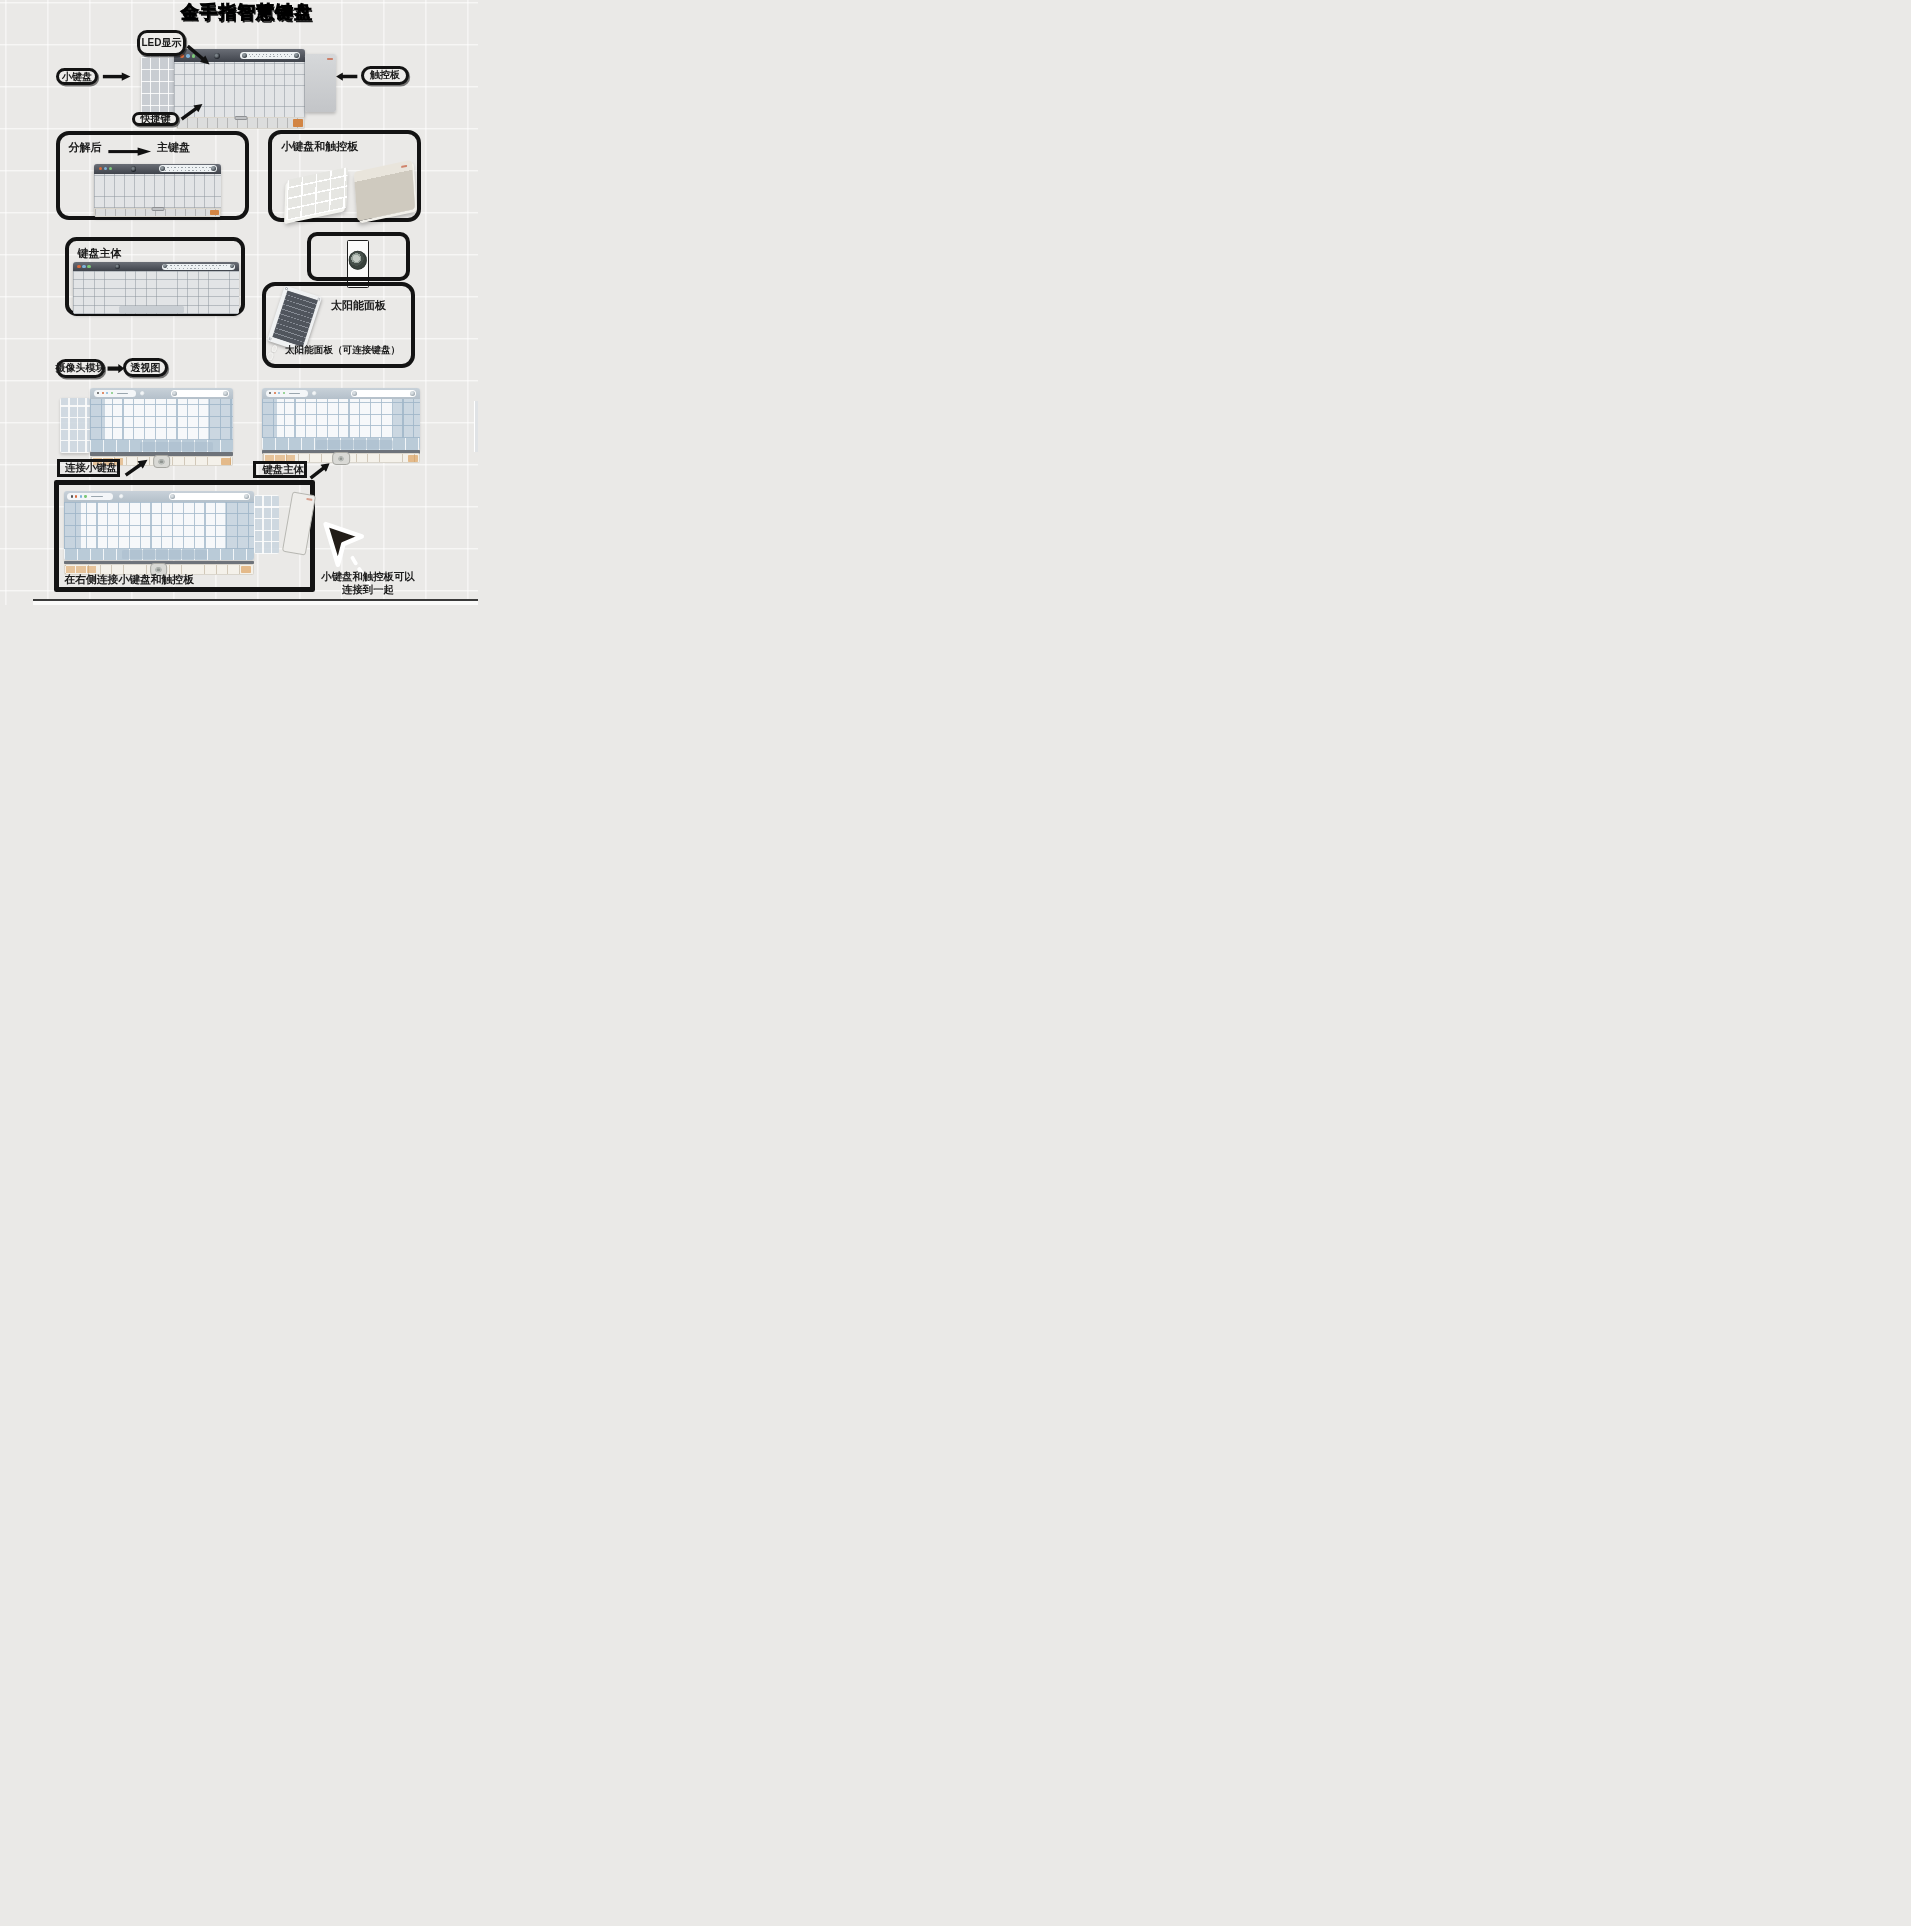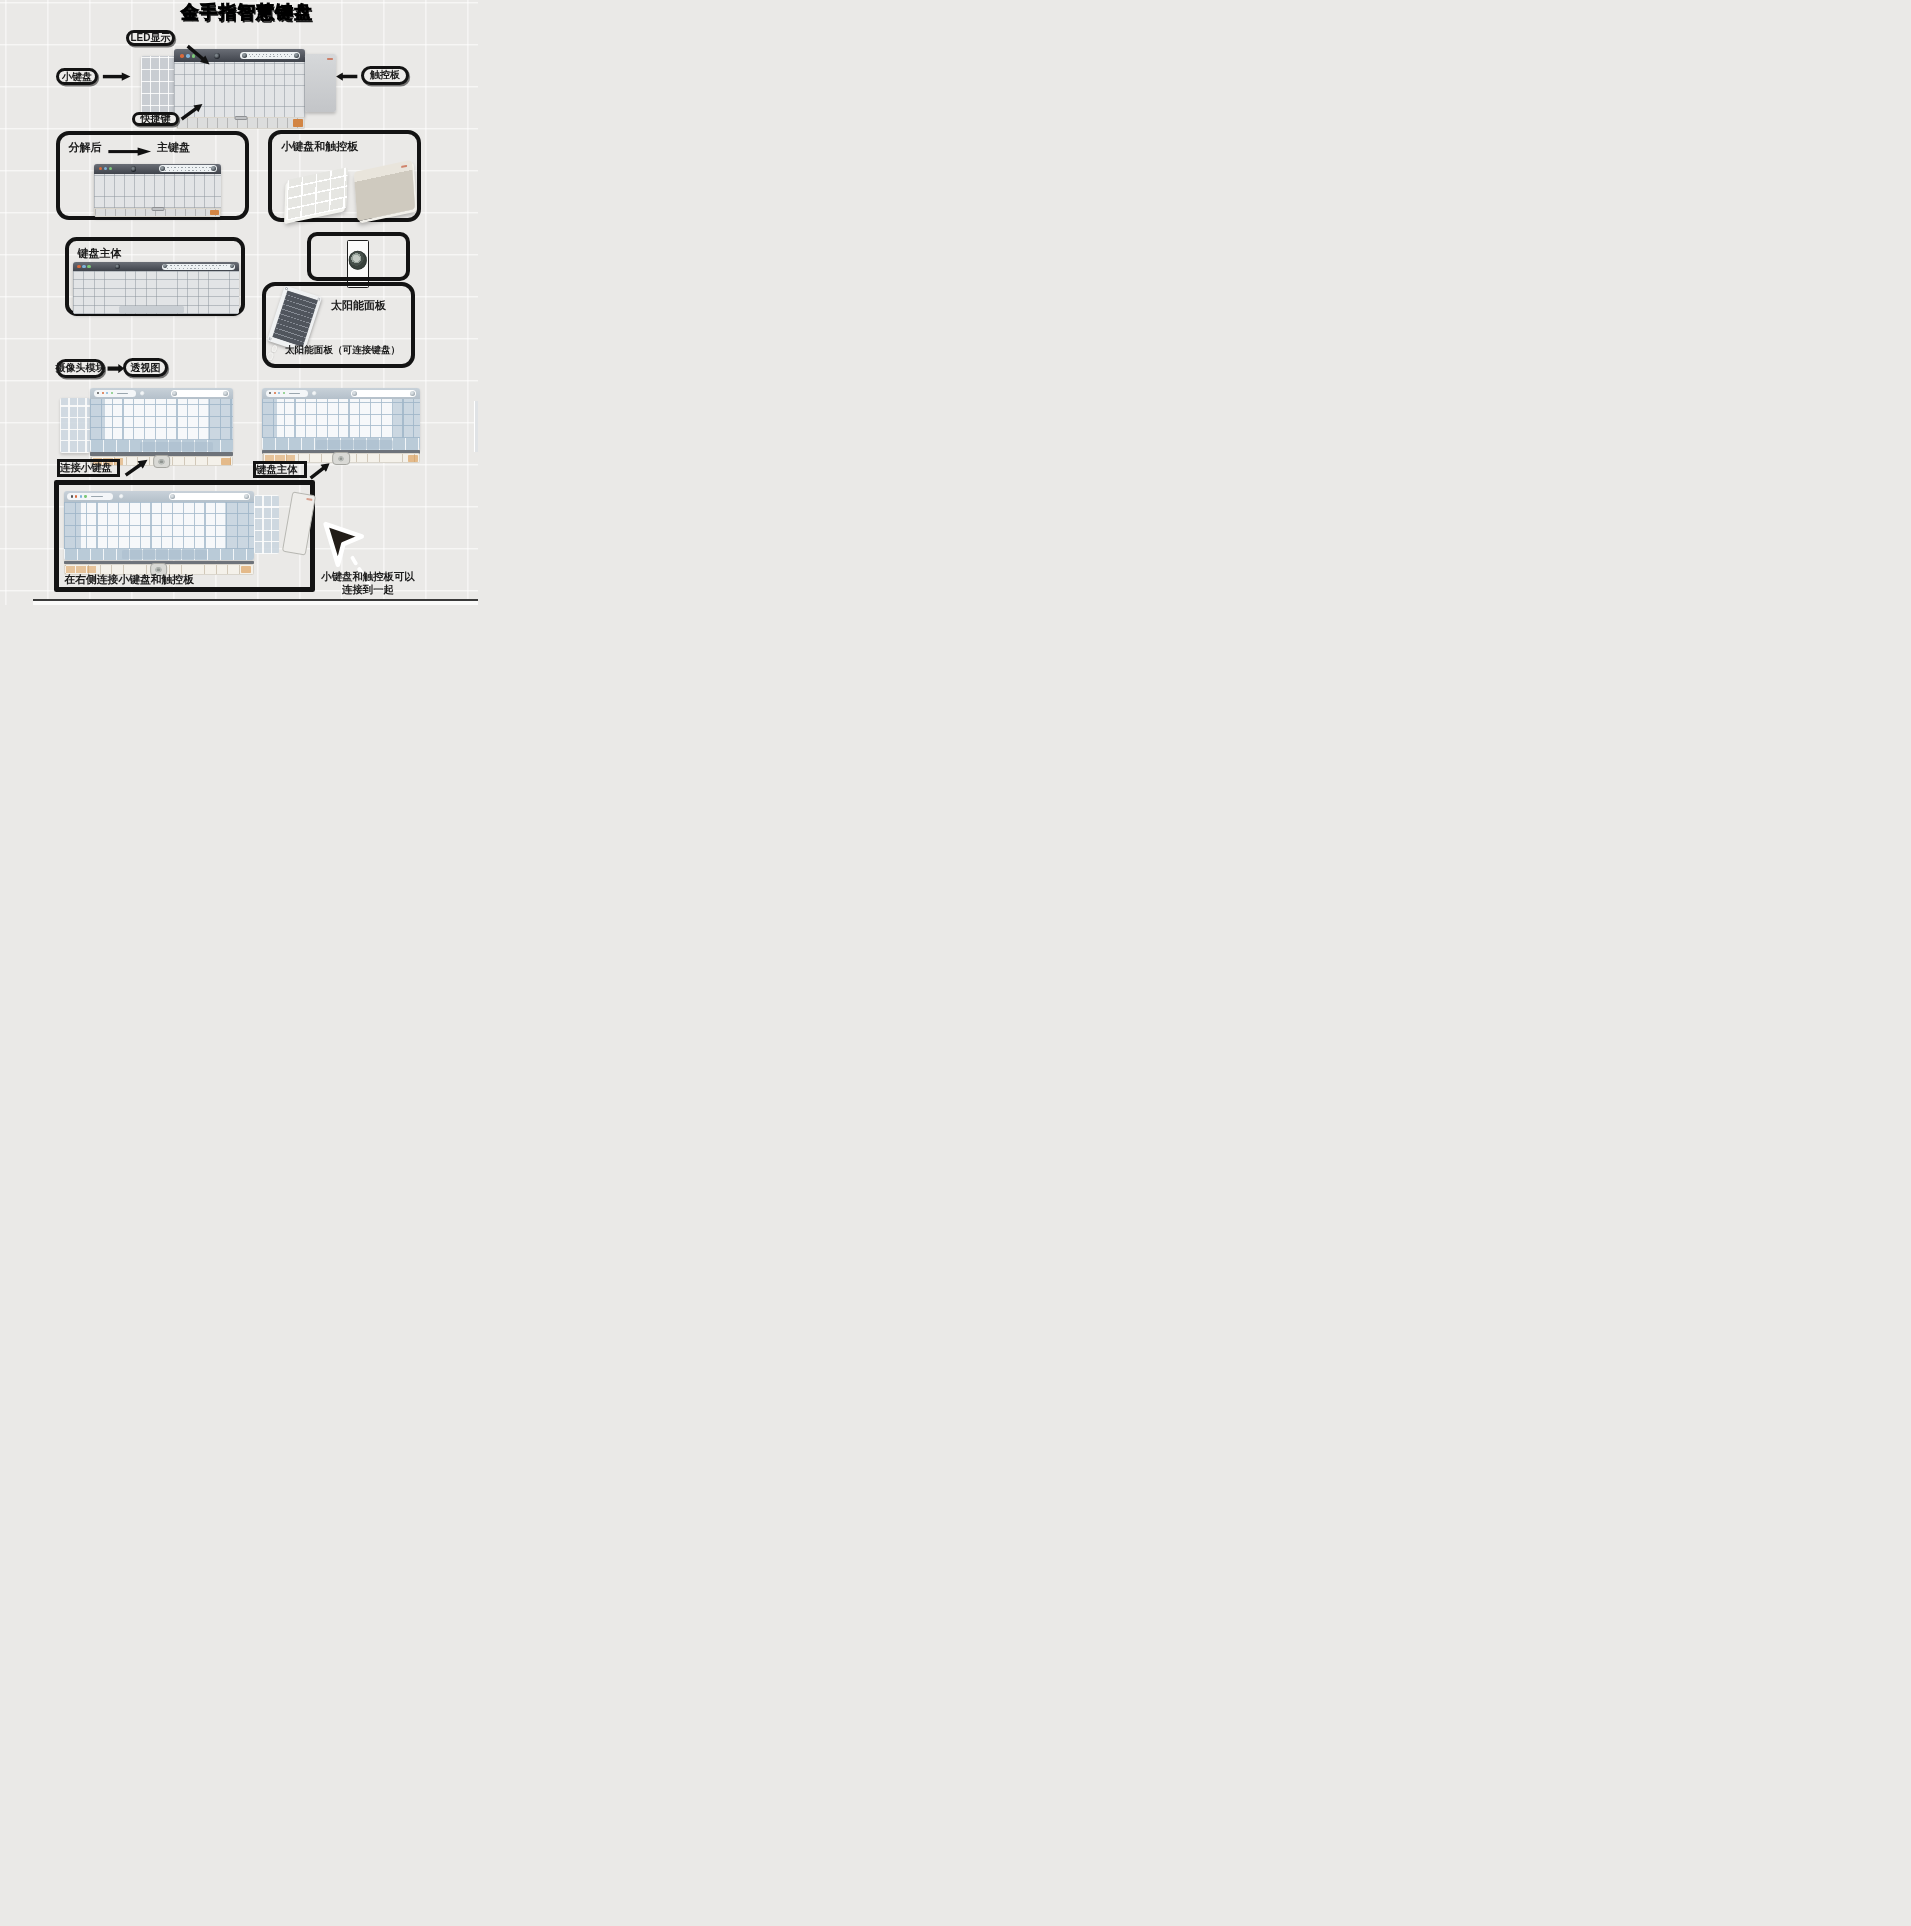--- a/index.html
+++ b/index.html
@@ -25,21 +25,21 @@
   }
   
   .pill{
     position:absolute;display:flex;align-items:center;justify-content:center;
     border:3.5px solid #131313;border-radius:10px;background:#edecea;
     font-size:10px;font-weight:700;box-shadow:1.2px 1.5px 0 rgba(20,20,20,.55);
     white-space:nowrap;
   }
   
   .rectlabel{
-    position:absolute;display:flex;align-items:center;justify-content:flex-start;
+    position:absolute;display:flex;align-items:center;justify-content:flex-end;
     border:3.1px solid #131313;background:transparent;
     font-size:10.4px;font-weight:700;white-space:nowrap;
   }
   
   .bigbox{position:absolute;border:4.2px solid #131313;border-radius:13px;}
   .boxtitle{position:absolute;font-size:11px;font-weight:700;white-space:nowrap;}
   
   .arrow{position:absolute;transform-origin:left center;}
   .arrow svg{display:block;}
   
@@ -144,21 +144,21 @@
     <div class="keys" style="top:13px;"></div>
   </div>
   <div class="tp-flat" style="left:305px;top:54px;width:31px;height:58px;">
     <div class="redmark" style="right:3.1px;top:3.9px;"></div>
   </div>
   <div class="strip strip-gray" style="left:176px;top:117px;width:129px;height:11.6px;">
     <div class="latch"></div>
     <div class="str-orangeR"></div>
   </div>
 
-  <div class="pill" style="left:126px;top:30px;width:49px;height:16px;">
+  <div class="pill" style="left:137px;top:30px;width:49px;height:26px;">
     <span>LED显示</span>
   </div>
   <div class="arrow" style="left:187px;top:41px;width:30px;height:9.2px;transform:rotate(40deg);">
     <svg width="30" height="9.2" viewBox="0 0 100 24" preserveAspectRatio="none">
         <line x1="3" y1="12" x2="72" y2="12" stroke="#111" stroke-width="9"></line>
         <polygon points="68,1 98,12 68,23" fill="#111"></polygon>
       </svg>
   </div>
   <div class="pill" style="left:56px;top:68px;width:42px;height:17px;">
     <span>小键盘</span>

